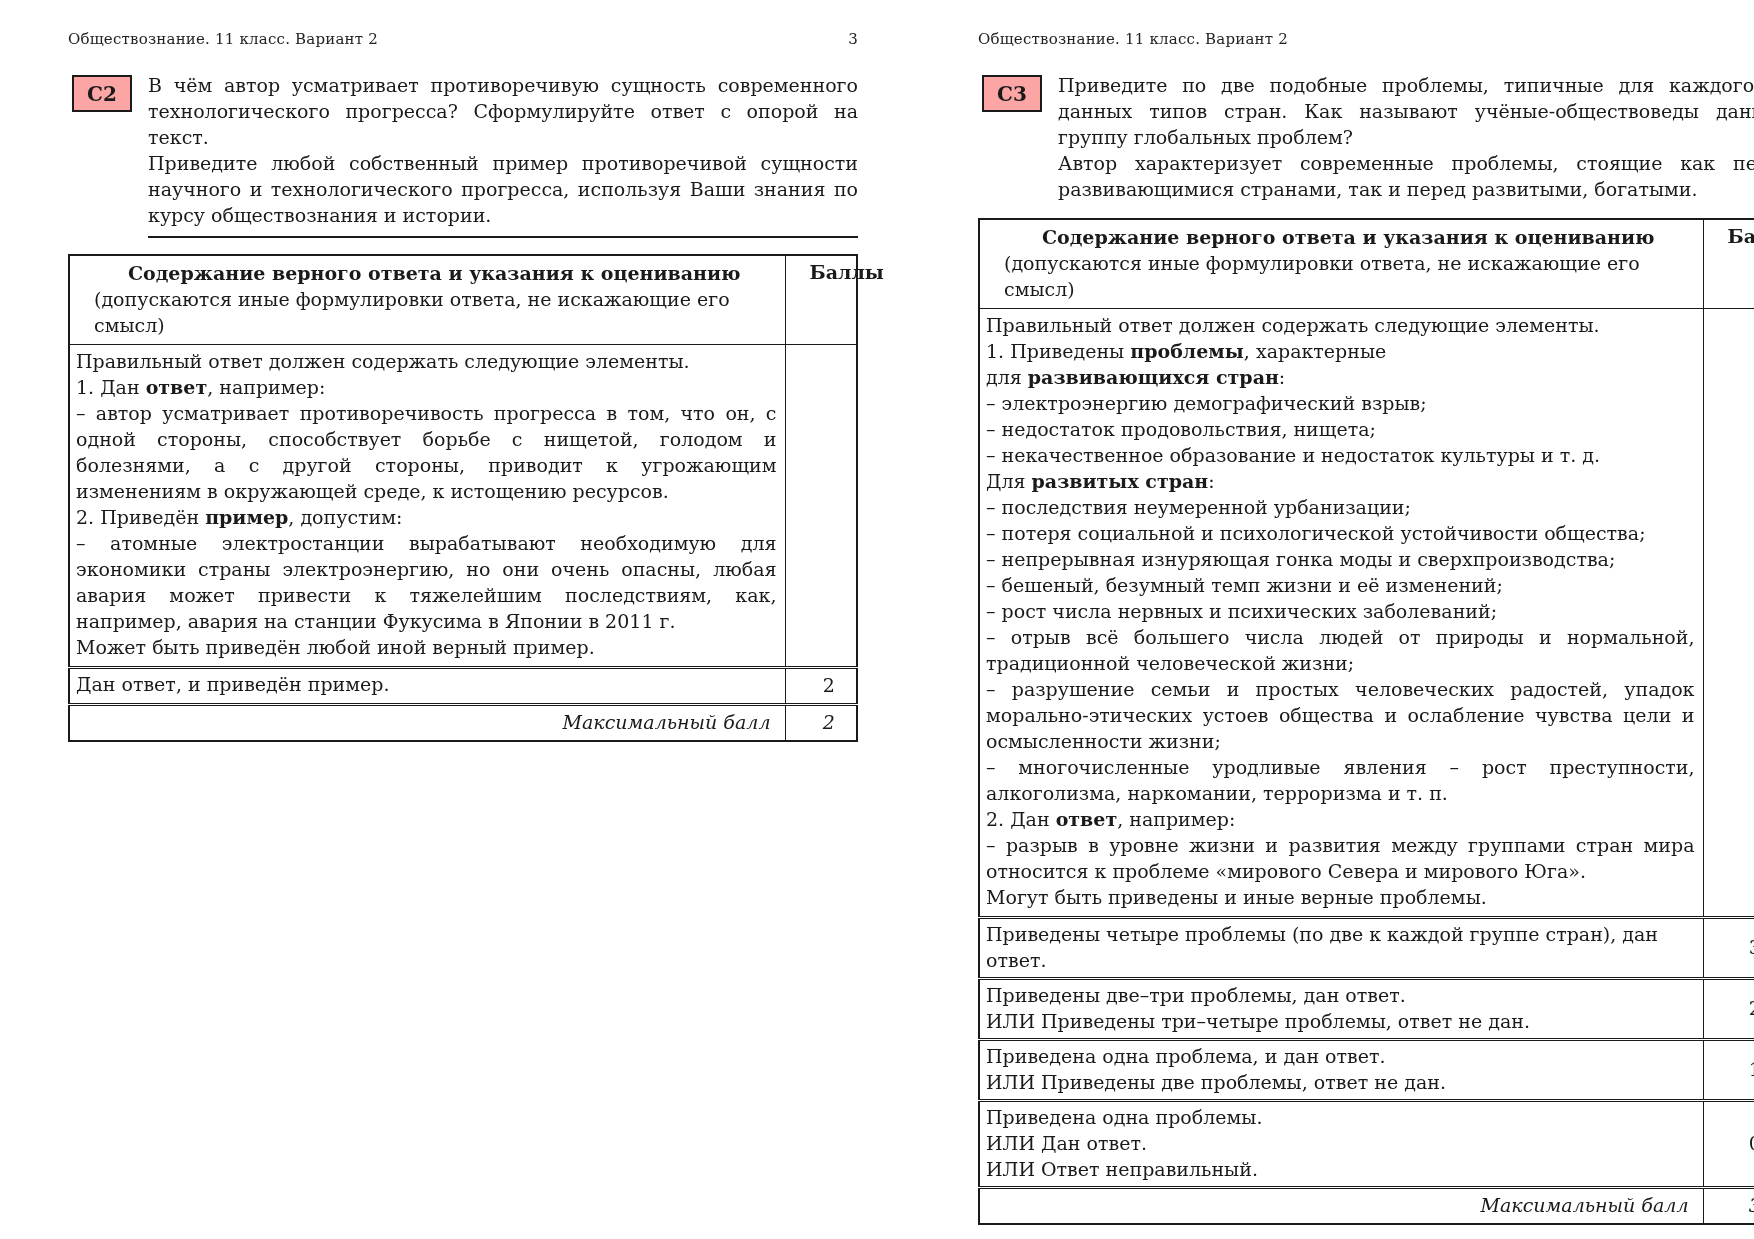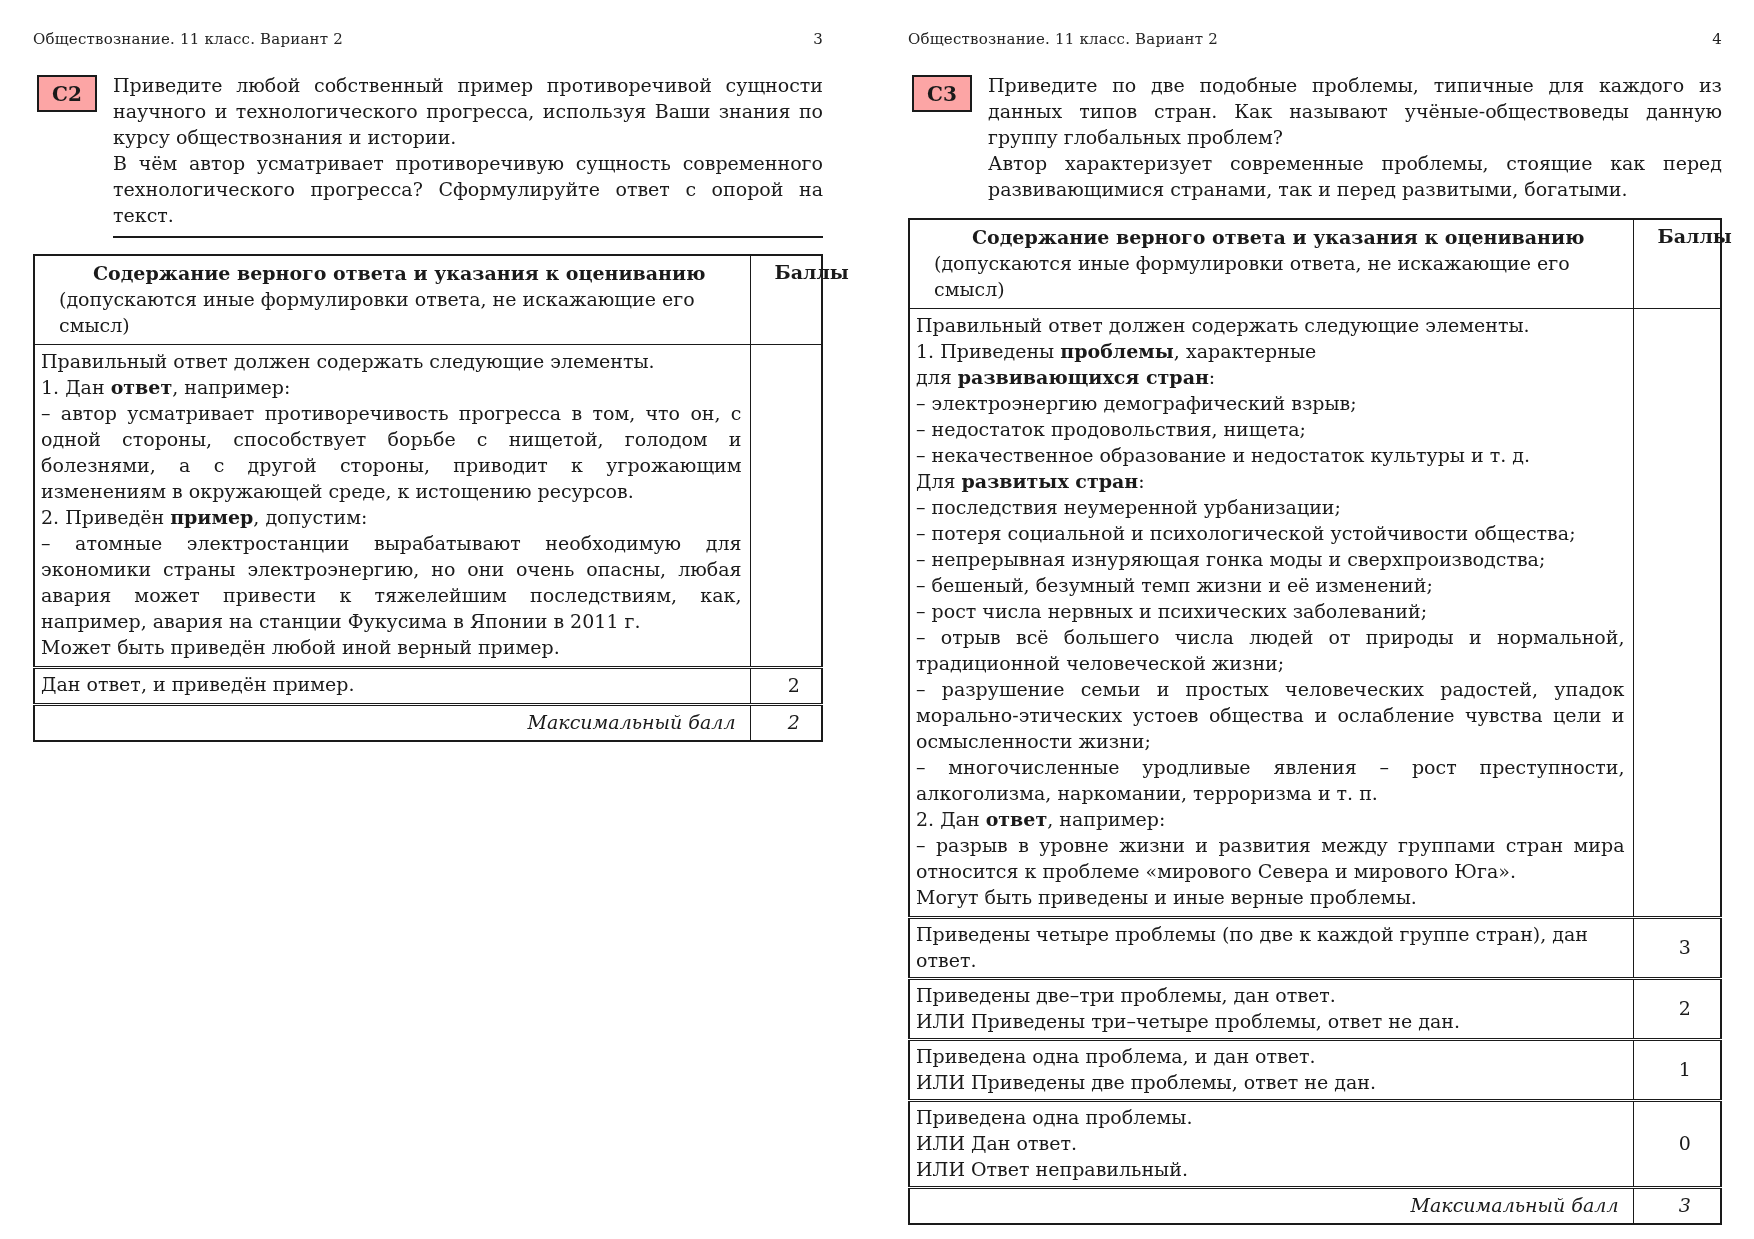--- a/index.html
+++ b/index.html
@@ -1,21 +1,21 @@
 <!DOCTYPE html>
 <html lang="ru"><head>
 <meta charset="utf-8">
 <style>
   html,body{margin:0;padding:0;background:#ffffff;}
   .sheet{
     width:1754px;height:1239px;display:flex;background:#ffffff;
     font-family:"DejaVu Serif","Liberation Serif",serif;color:#1a1a1a;
     overflow:hidden;
   }
-  .page{width:877px;height:1239px;box-sizing:border-box;position:relative;}
+  .page{width:877px;height:1239px;box-sizing:border-box;position:relative;margin-left:35px;}
   .page-left{padding:30px 54px 0 33px;}
   .page-right{padding:30px 32px 0 31px;}
 
   .page-header{
     display:flex;justify-content:space-between;align-items:baseline;
     font-size:15px;letter-spacing:.2px;margin-bottom:24px;color:#222;
   }
 
   .task{display:flex;align-items:flex-start;margin-bottom:16px;}
   .task-label-box{
@@ -64,22 +64,22 @@
     <header class="page-header">
       <span>Обществознание. 11 класс. Вариант 2</span>
       <span>3</span>
     </header>
 
     <div class="task">
       <div class="task-label-box">
         <span>С2</span>
       </div>
       <div class="task-body">
+          <div class="para"><span>В чём автор усматривает противоречивую сущность современного технологического прогресса? Сформулируйте ответ с опорой на текст.</span></div>
           <div class="para"><span>Приведите любой собственный пример противоречивой сущности научного и технологического прогресса, используя Ваши знания по курсу обществознания и истории.</span></div>
-          <div class="para"><span>В чём автор усматривает противоречивую сущность современного технологического прогресса? Сформулируйте ответ с опорой на текст.</span></div>
         </div>
     </div>
 
     <table class="answer-table">
       <colgroup>
           <col>
           <col class="col-score">
         </colgroup>
       <thead>
         <tr>

